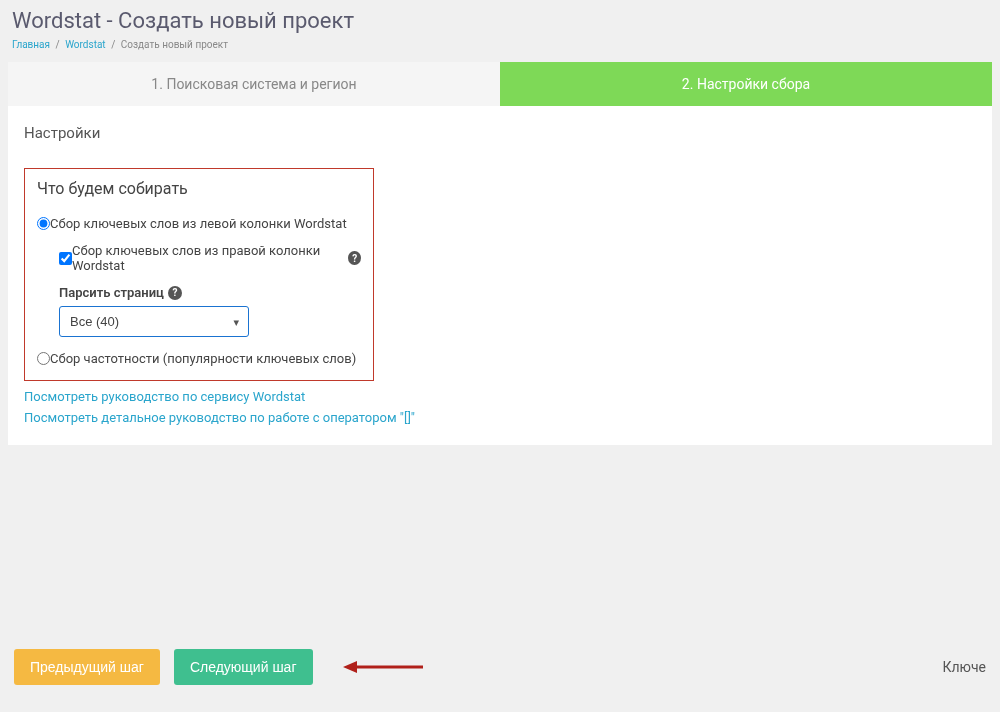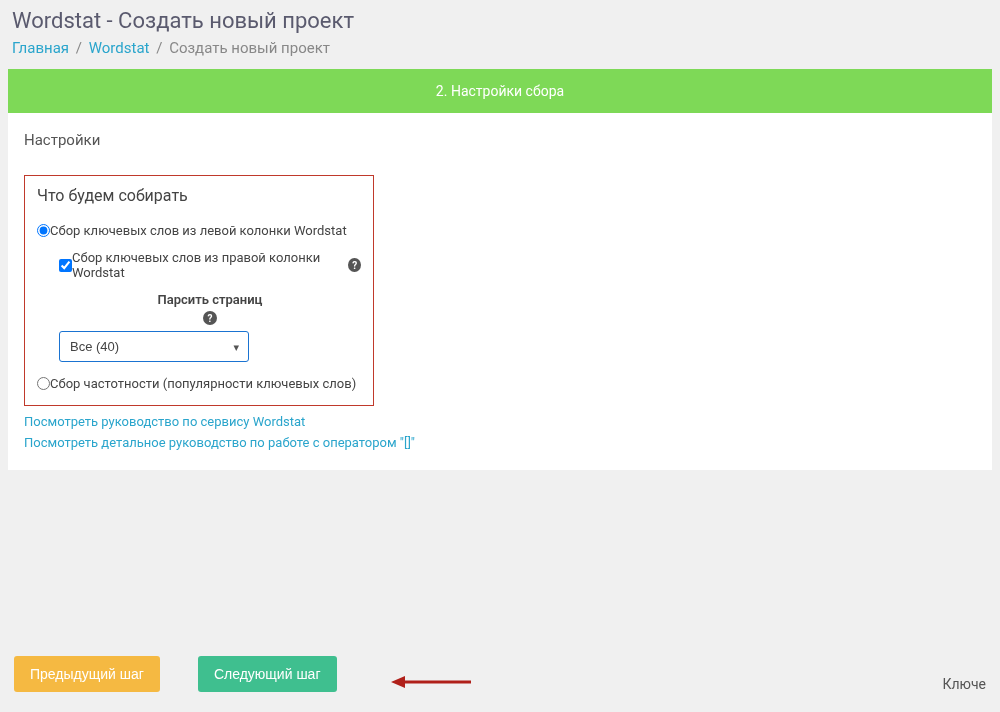--- a/index.html
+++ b/index.html
@@ -16,21 +16,21 @@
       position: relative;
     }
     .page-title {
       font-size: 22px;
       color: #5a5a6e;
       padding: 8px 12px 4px;
       font-weight: 400;
     }
     .breadcrumb {
       padding: 2px 12px 12px;
-      font-size: 15px;
+      font-size: 10px;
     }
     .breadcrumb a {
       color: #2aa5cc;
       text-decoration: none;
     }
     .breadcrumb .sep {
       color: #888;
       margin: 0 3px;
     }
     .breadcrumb .current {
@@ -89,21 +89,20 @@
       margin-left: 22px;
     }
     .parse-label {
       font-size: 13px;
       font-weight: 600;
       color: #444;
       margin-bottom: 6px;
       display: flex;
       align-items: center;
       gap: 4px;
-      flex-direction: column;
     }
     .help-icon {
       display: inline-flex;
       align-items: center;
       justify-content: center;
       width: 14px;
       height: 14px;
       border-radius: 50%;
       background: #555;
       color: #fff;
@@ -142,27 +141,26 @@
       font-size: 13px;
     }
     .links a {
       color: #2aa5cc;
       text-decoration: none;
       display: block;
       line-height: 1.6;
     }
     .footer-bar {
       position: absolute;
-      bottom: 20px;
+      bottom: 27px;
       left: 0;
       right: 0;
       padding: 0 14px;
       display: flex;
-      align-items: flex-end;
-      gap: 24px;
+      align-items: center;
     }
     .btn {
       padding: 10px 16px;
       border: none;
       border-radius: 3px;
       color: #fff;
       font-size: 14px;
       cursor: pointer;
       margin-right: 14px;
     }
@@ -194,20 +192,21 @@
 
 <div class="breadcrumb">
   <a href="#">Главная</a>
   <span class="sep">/</span>
   <a href="#">Wordstat</a>
   <span class="sep">/</span>
   <span class="current">Создать новый проект</span>
 </div>
 
 <div class="steps">
+  <div class="step">1. Поисковая система и регион</div>
   <div class="step active">2. Настройки сбора</div>
 </div>
 
 <div class="main-panel">
   <div class="settings-label">Настройки</div>
 
   <div class="config-box">
     <h2 class="config-heading">Что будем собирать</h2>
 
     <label class="radio-row">

